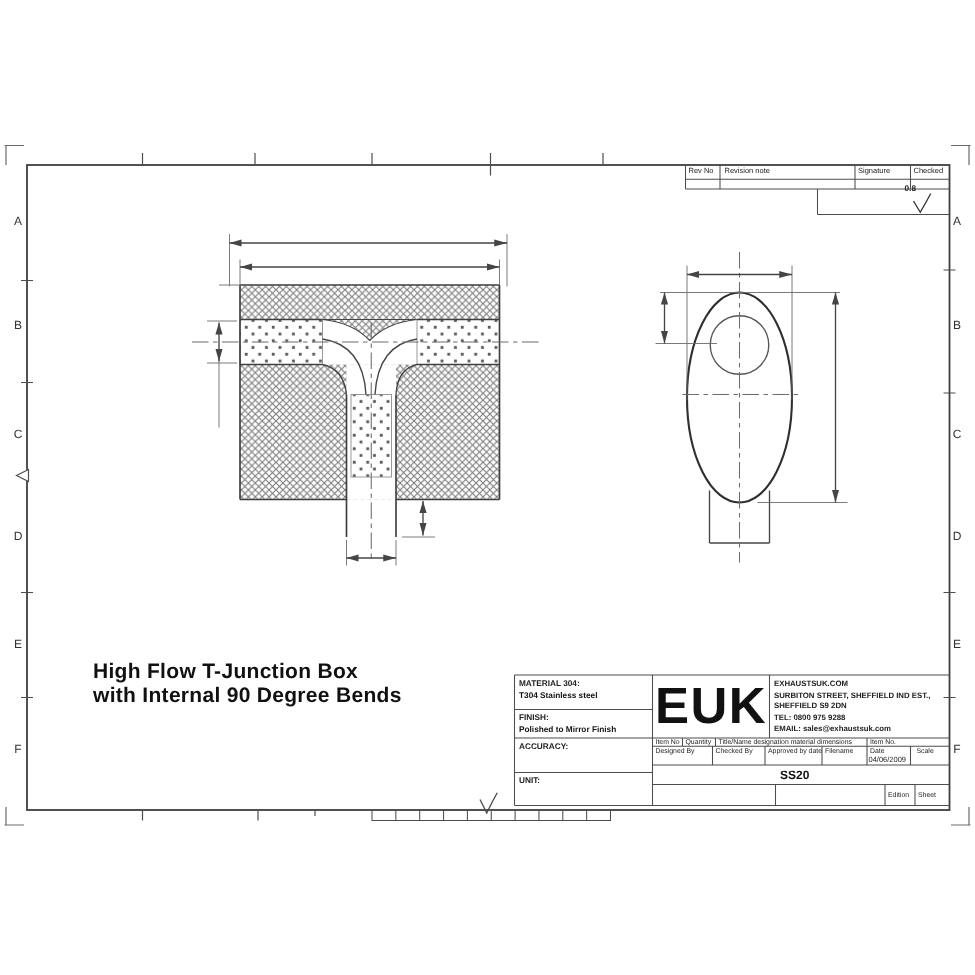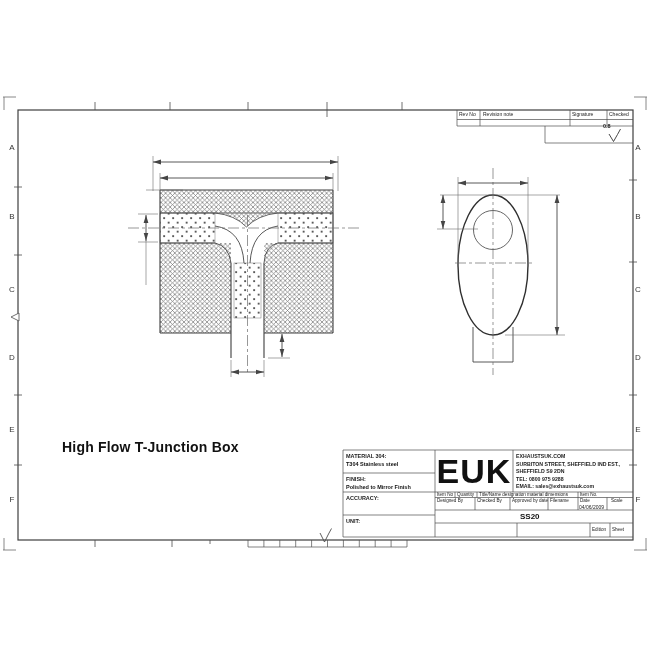--- a/index.html
+++ b/index.html
@@ -123,20 +123,21 @@
   <div class="t zone" style="left:633px;top:426px;">E</div>
   <div class="t zone" style="left:633px;top:496px;">F</div>
 
   <div class="t tiny" style="left:459px;top:112px;font-size:5px;">Rev No</div>
   <div class="t tiny" style="left:483px;top:112px;font-size:5px;">Revision note</div>
   <div class="t tiny" style="left:572px;top:112px;font-size:5px;">Signature</div>
   <div class="t tiny" style="left:609px;top:112px;font-size:5px;">Checked</div>
   <div class="t small" style="left:603px;top:124px;font-weight:700;">0.8</div>
 
   <div class="t dtitle" style="left:62px;top:440px;text-align:center;">High Flow T-Junction Box</div>
+  <div class="t dtitle" style="left:62px;top:456px;">with Internal 90 Degree Bends</div>
 
   <div class="t lbl" style="left:346px;top:454px;">MATERIAL 304:</div>
   <div class="t val" style="left:346px;top:462px;">T304 Stainless steel</div>
   <div class="t lbl" style="left:346px;top:477px;">FINISH:</div>
   <div class="t val" style="left:346px;top:485px;">Polished to Mirror Finish</div>
   <div class="t lbl" style="left:346px;top:496px;">ACCURACY:</div>
   <div class="t lbl" style="left:346px;top:519px;">UNIT:</div>
 
   <div class="t logo" style="left:435px;top:454px;width:78px;text-align:center;">EUK</div>
   <div class="t addr" style="left:516px;top:453px;">

